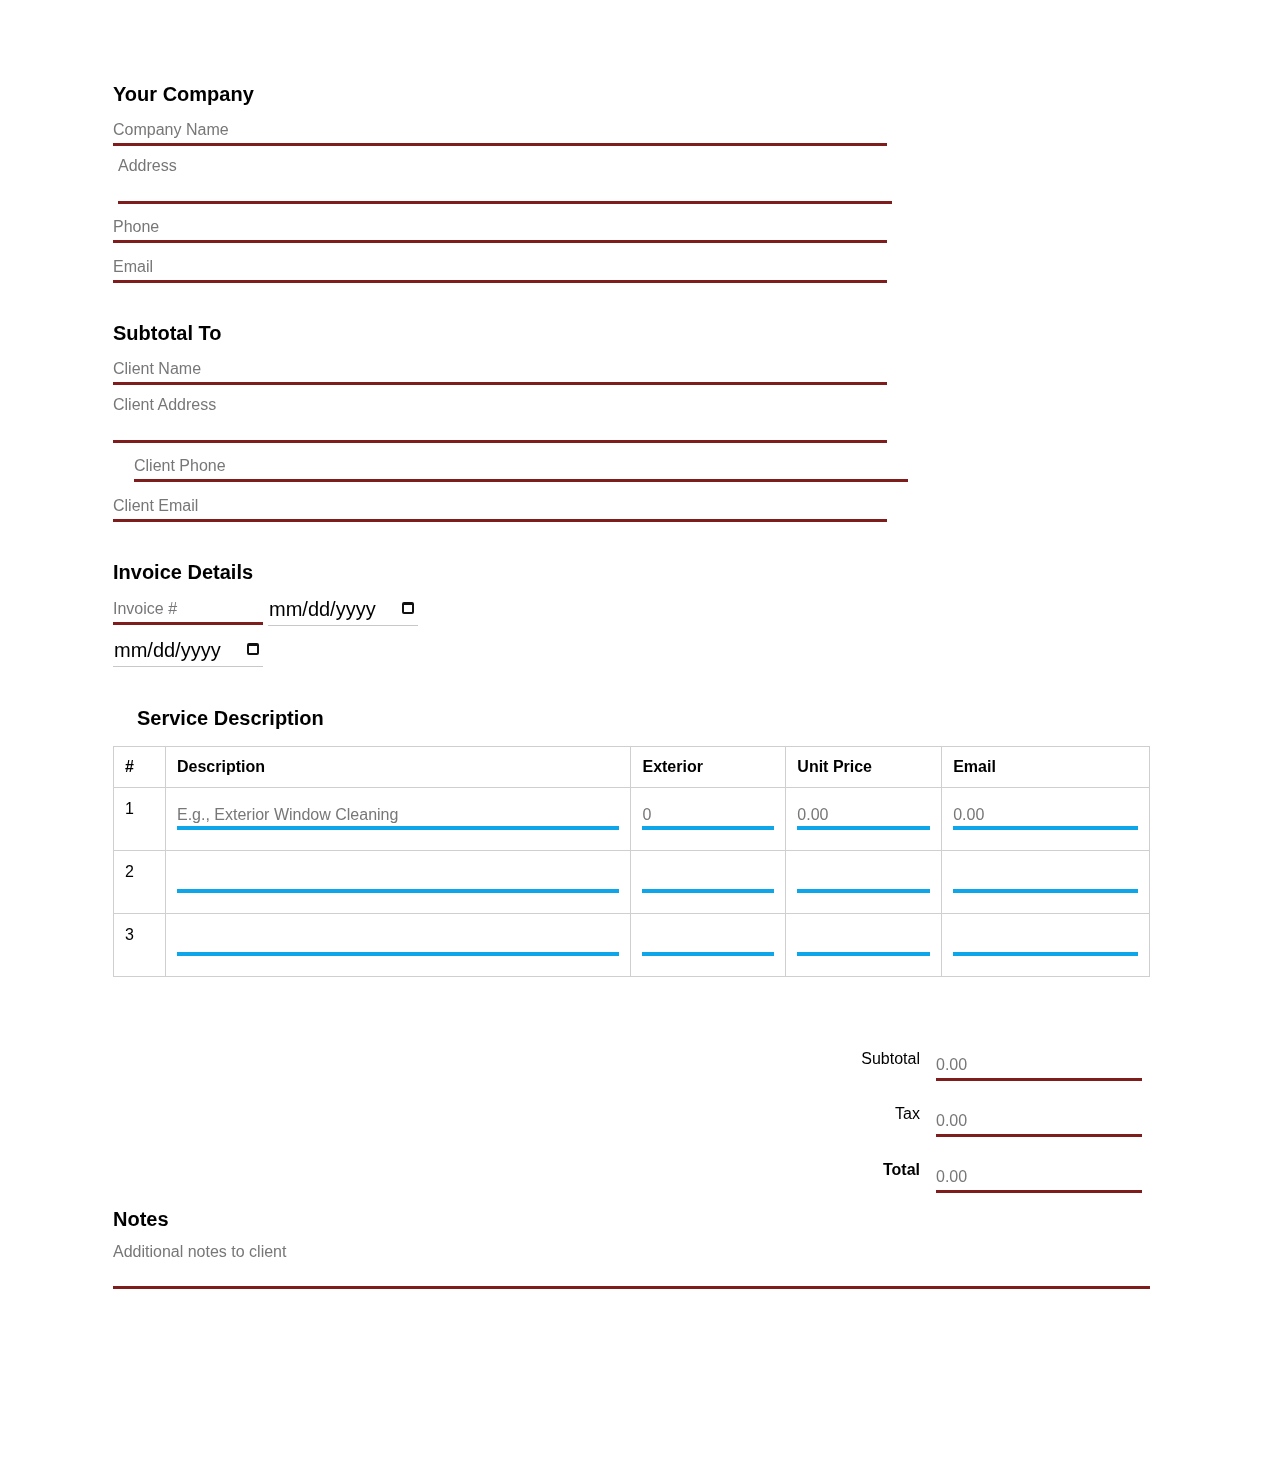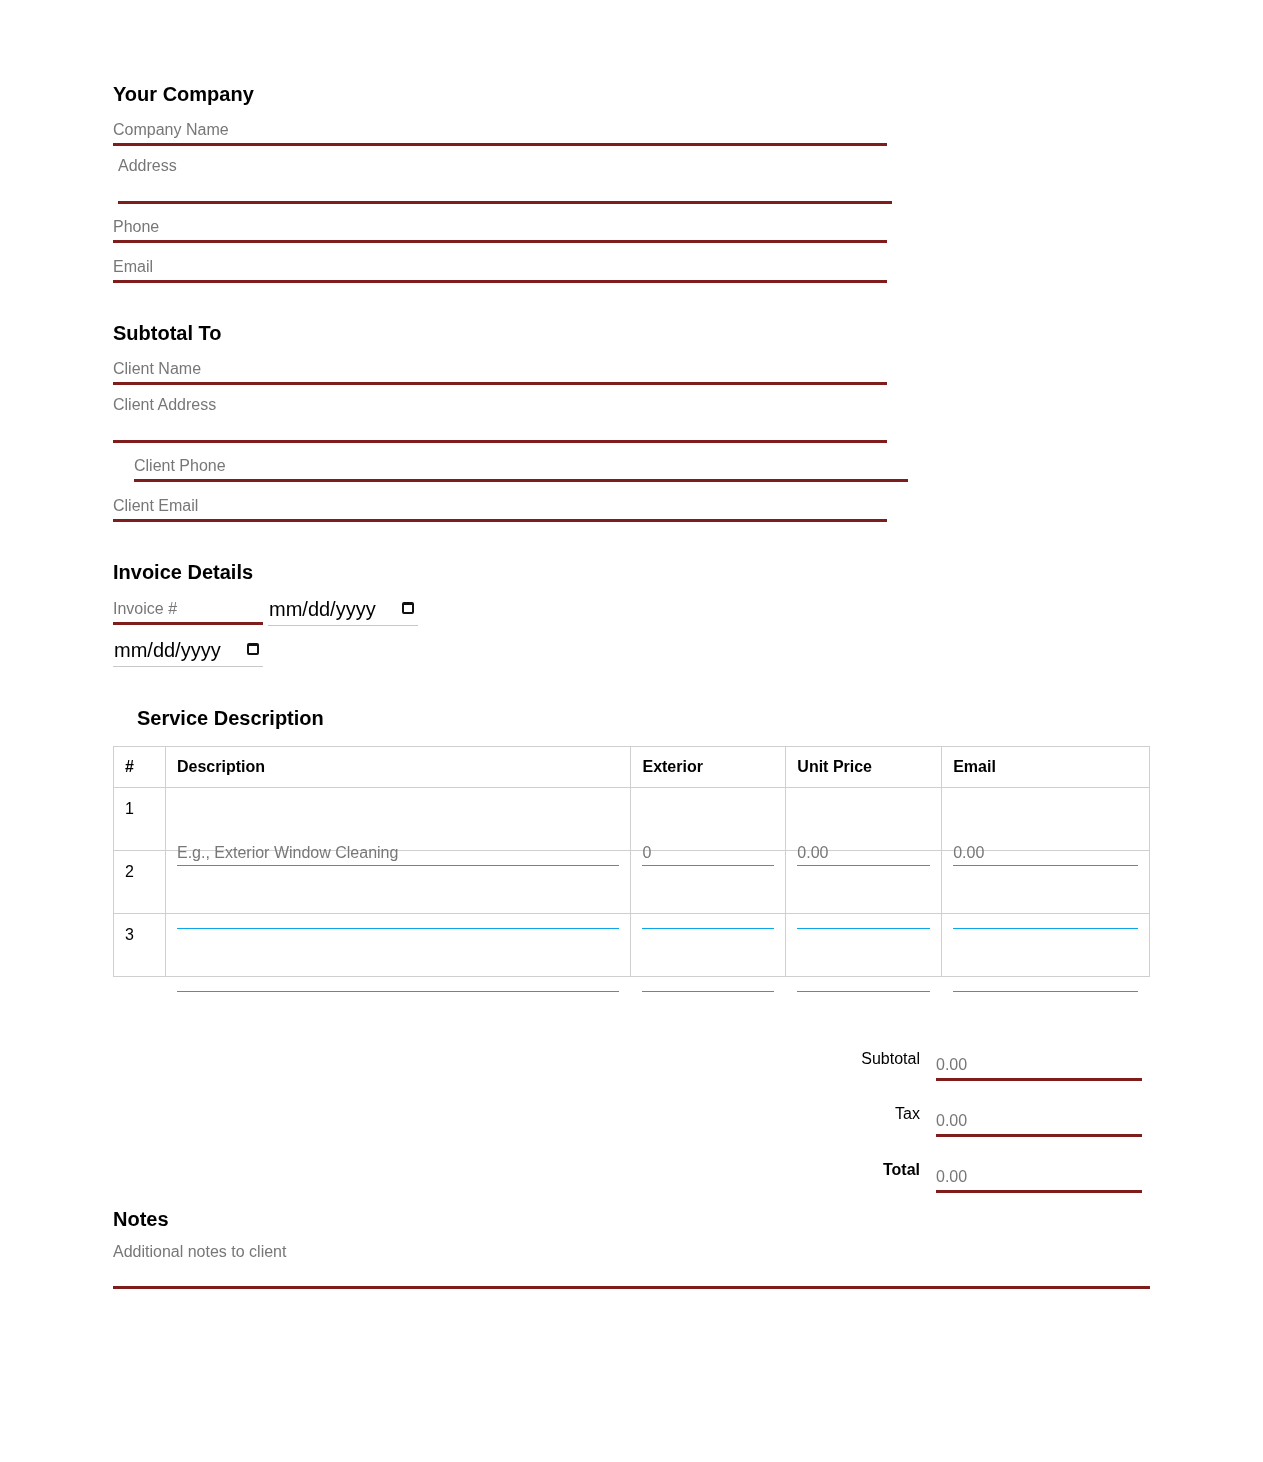--- a/index.html
+++ b/index.html
@@ -9,21 +9,21 @@
   .line-input::placeholder { color: #777; }
   textarea.line-input { resize: none; }
   .date-input { position: absolute; border-bottom: 1px solid #c8c8c8; box-sizing: border-box; font-size: 20px; color: #000; }
   .date-input span.txt { position: absolute; left: 1px; top: 0; }
   .cal-icon { position: absolute; width: 12px; height: 12px; border: 2px solid #111; border-top-width: 3px; border-radius: 2px; box-sizing: border-box; }
   table.svc { position: absolute; left: 113px; top: 746px; width: 1037px; border-collapse: collapse; }
   table.svc th, table.svc td { border: 1px solid #cfcfcf; text-align: left; vertical-align: top; padding: 0; font-size: 16px; }
   table.svc th { height: 40px; font-weight: bold; padding-left: 11px; vertical-align: middle; }
   table.svc td { height: 62px; position: relative; }
   .rownum { position: absolute; left: 11px; top: 12px; }
-  .cell-input { position: absolute; left: 11px; right: 11px; top: 16px; height: 26px; border: none; border-bottom: 1px solid #0ea5e9; font-family: "Liberation Sans", sans-serif; font-size: 16px; padding: 0; background: transparent; outline: none; box-sizing: border-box; margin-top: 36px; }
+  .cell-input { position: absolute; left: 11px; right: 11px; top: 16px; height: 26px; border: none; border-bottom: 4px solid #0ea5e9; font-family: "Liberation Sans", sans-serif; font-size: 16px; padding: 0; background: transparent; outline: none; box-sizing: border-box; }
   .cell-input::placeholder { color: #777; }
   .tot-label { position: absolute; font-size: 16px; text-align: right; width: 120px; }
   .tot-label.bold { font-weight: bold; }
 </style>
 </head>
 <body>
 
 <h2 style="left:113px; top:83px;">Your Company</h2>
 <input class="line-input" style="left: 113px; top: 116px; width: 774px; height: 30px;" placeholder="Company Name">
 <textarea class="line-input" style="left: 118px; top: 157px; width: 774px; height: 47px;" placeholder="Address"></textarea>

